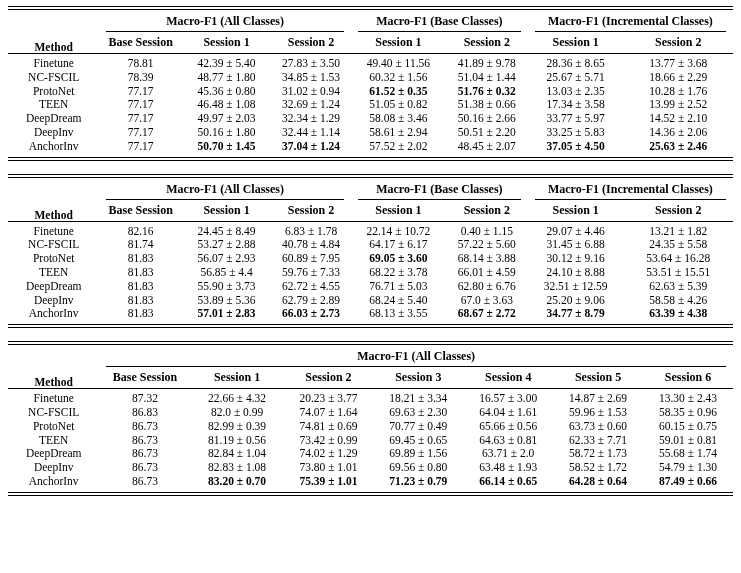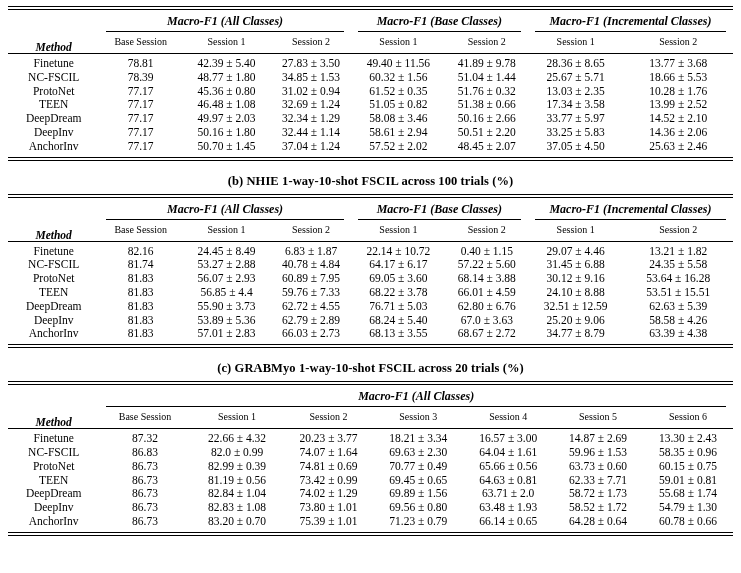--- a/index.html
+++ b/index.html
@@ -35,40 +35,40 @@
     white-space: nowrap;
     overflow: hidden;
     font-size: 11.5px;
   }
   th.method-h {
     font-weight: bold;
     font-size: 12px;
     border-bottom: 1.5px solid #000;
     vertical-align: middle;
   }
-  tr.group-row th { vertical-align: bottom; padding-top: 4px; font-style: italic; }
+  tr.group-row th { vertical-align: bottom; padding-top: 4px; }
   .group-rule {
     display: block;
     margin: 0 7px;
     padding-bottom: 3px;
     border-bottom: 1px solid #000;
     font-weight: bold;
     font-size: 12px;
     line-height: 14px;
   }
   tr.session-row th {
-    font-weight: normal;
-    font-size: 10px;
+    font-weight: bold;
+    font-size: 12px;
     line-height: 14px;
     padding: 3px 0 4px 0;
     border-bottom: 1.5px solid #000;
   }
   tbody tr:first-child td { padding-top: 3px; }
   tbody td { line-height: 13.8px; }
-  td.bold { font-weight: normal; }
+  td.bold { font-weight: bold; }
   tbody tr:last-child td { padding-bottom: 3px; margin-top: 22px; }
 </style>
 </head>
 <body>
 
 <div class="page">
 
   <section class="panel">
     <table class="results-table">
         <colgroup>
@@ -116,21 +116,21 @@
             <td>13.77 ± 3.68</td>
           </tr>
           <tr>
             <td>NC-FSCIL</td>
             <td>78.39</td>
             <td>48.77 ± 1.80</td>
             <td>34.85 ± 1.53</td>
             <td>60.32 ± 1.56</td>
             <td>51.04 ± 1.44</td>
             <td>25.67 ± 5.71</td>
-            <td>18.66 ± 5.53</td>
+            <td>18.66 ± 2.29</td>
           </tr>
           <tr>
             <td>ProtoNet</td>
             <td>77.17</td>
             <td>45.36 ± 0.80</td>
             <td>31.02 ± 0.94</td>
             <td class="bold">61.52 ± 0.35</td>
             <td class="bold">51.76 ± 0.32</td>
             <td>13.03 ± 2.35</td>
             <td>10.28 ± 1.76</td>
@@ -173,21 +173,20 @@
             <td>57.52 ± 2.02</td>
             <td>48.45 ± 2.07</td>
             <td class="bold">37.05 ± 4.50</td>
             <td class="bold">25.63 ± 2.46</td>
           </tr>
         </tbody>
       </table>
   </section>
 
   <section class="panel">
-    <div class="panel-title">(b) NHIE 1-way-10-shot FSCIL across 100 trials (%)</div>
     <table class="results-table">
         <colgroup>
           <col style="width: 12.6%;">
           <col style="width: 11.4%;">
           <col style="width: 12.3%;">
           <col style="width: 11%;">
           <col style="width: 13.1%;">
           <col style="width: 11.3%;">
           <col style="width: 13.2%;">
           <col style="width: 15.1%;">
@@ -213,21 +212,21 @@
             <th>Session 2</th>
             <th>Session 1</th>
             <th>Session 2</th>
           </tr>
         </thead>
         <tbody>
           <tr>
             <td>Finetune</td>
             <td>82.16</td>
             <td>24.45 ± 8.49</td>
-            <td>6.83 ± 1.87</td>
+            <td>6.83 ± 1.78</td>
             <td>22.14 ± 10.72</td>
             <td>0.40 ± 1.15</td>
             <td>29.07 ± 4.46</td>
             <td>13.21 ± 1.82</td>
           </tr>
           <tr>
             <td>NC-FSCIL</td>
             <td>81.74</td>
             <td>53.27 ± 2.88</td>
             <td>40.78 ± 4.84</td>
@@ -284,21 +283,20 @@
             <td>68.13 ± 3.55</td>
             <td class="bold">68.67 ± 2.72</td>
             <td class="bold">34.77 ± 8.79</td>
             <td class="bold">63.39 ± 4.38</td>
           </tr>
         </tbody>
       </table>
   </section>
 
   <section class="panel">
-    <div class="panel-title">(c) GRABMyo 1-way-10-shot FSCIL across 20 trials (%)</div>
     <table class="results-table">
         <colgroup>
           <col style="width: 12.6%;">
           <col style="width: 12.6%;">
           <col style="width: 12.8%;">
           <col style="width: 12.4%;">
           <col style="width: 12.4%;">
           <col style="width: 12.4%;">
           <col style="width: 12.4%;">
           <col style="width: 12.4%;">
@@ -382,19 +380,19 @@
             <td>54.79 ± 1.30</td>
           </tr>
           <tr>
             <td>AnchorInv</td>
             <td>86.73</td>
             <td class="bold">83.20 ± 0.70</td>
             <td class="bold">75.39 ± 1.01</td>
             <td class="bold">71.23 ± 0.79</td>
             <td class="bold">66.14 ± 0.65</td>
             <td class="bold">64.28 ± 0.64</td>
-            <td class="bold">60.78 ± 0.66</td>
+            <td class="bold">87.49 ± 0.66</td>
           </tr>
         </tbody>
       </table>
   </section>
 
 </div>
 
 </body></html>

